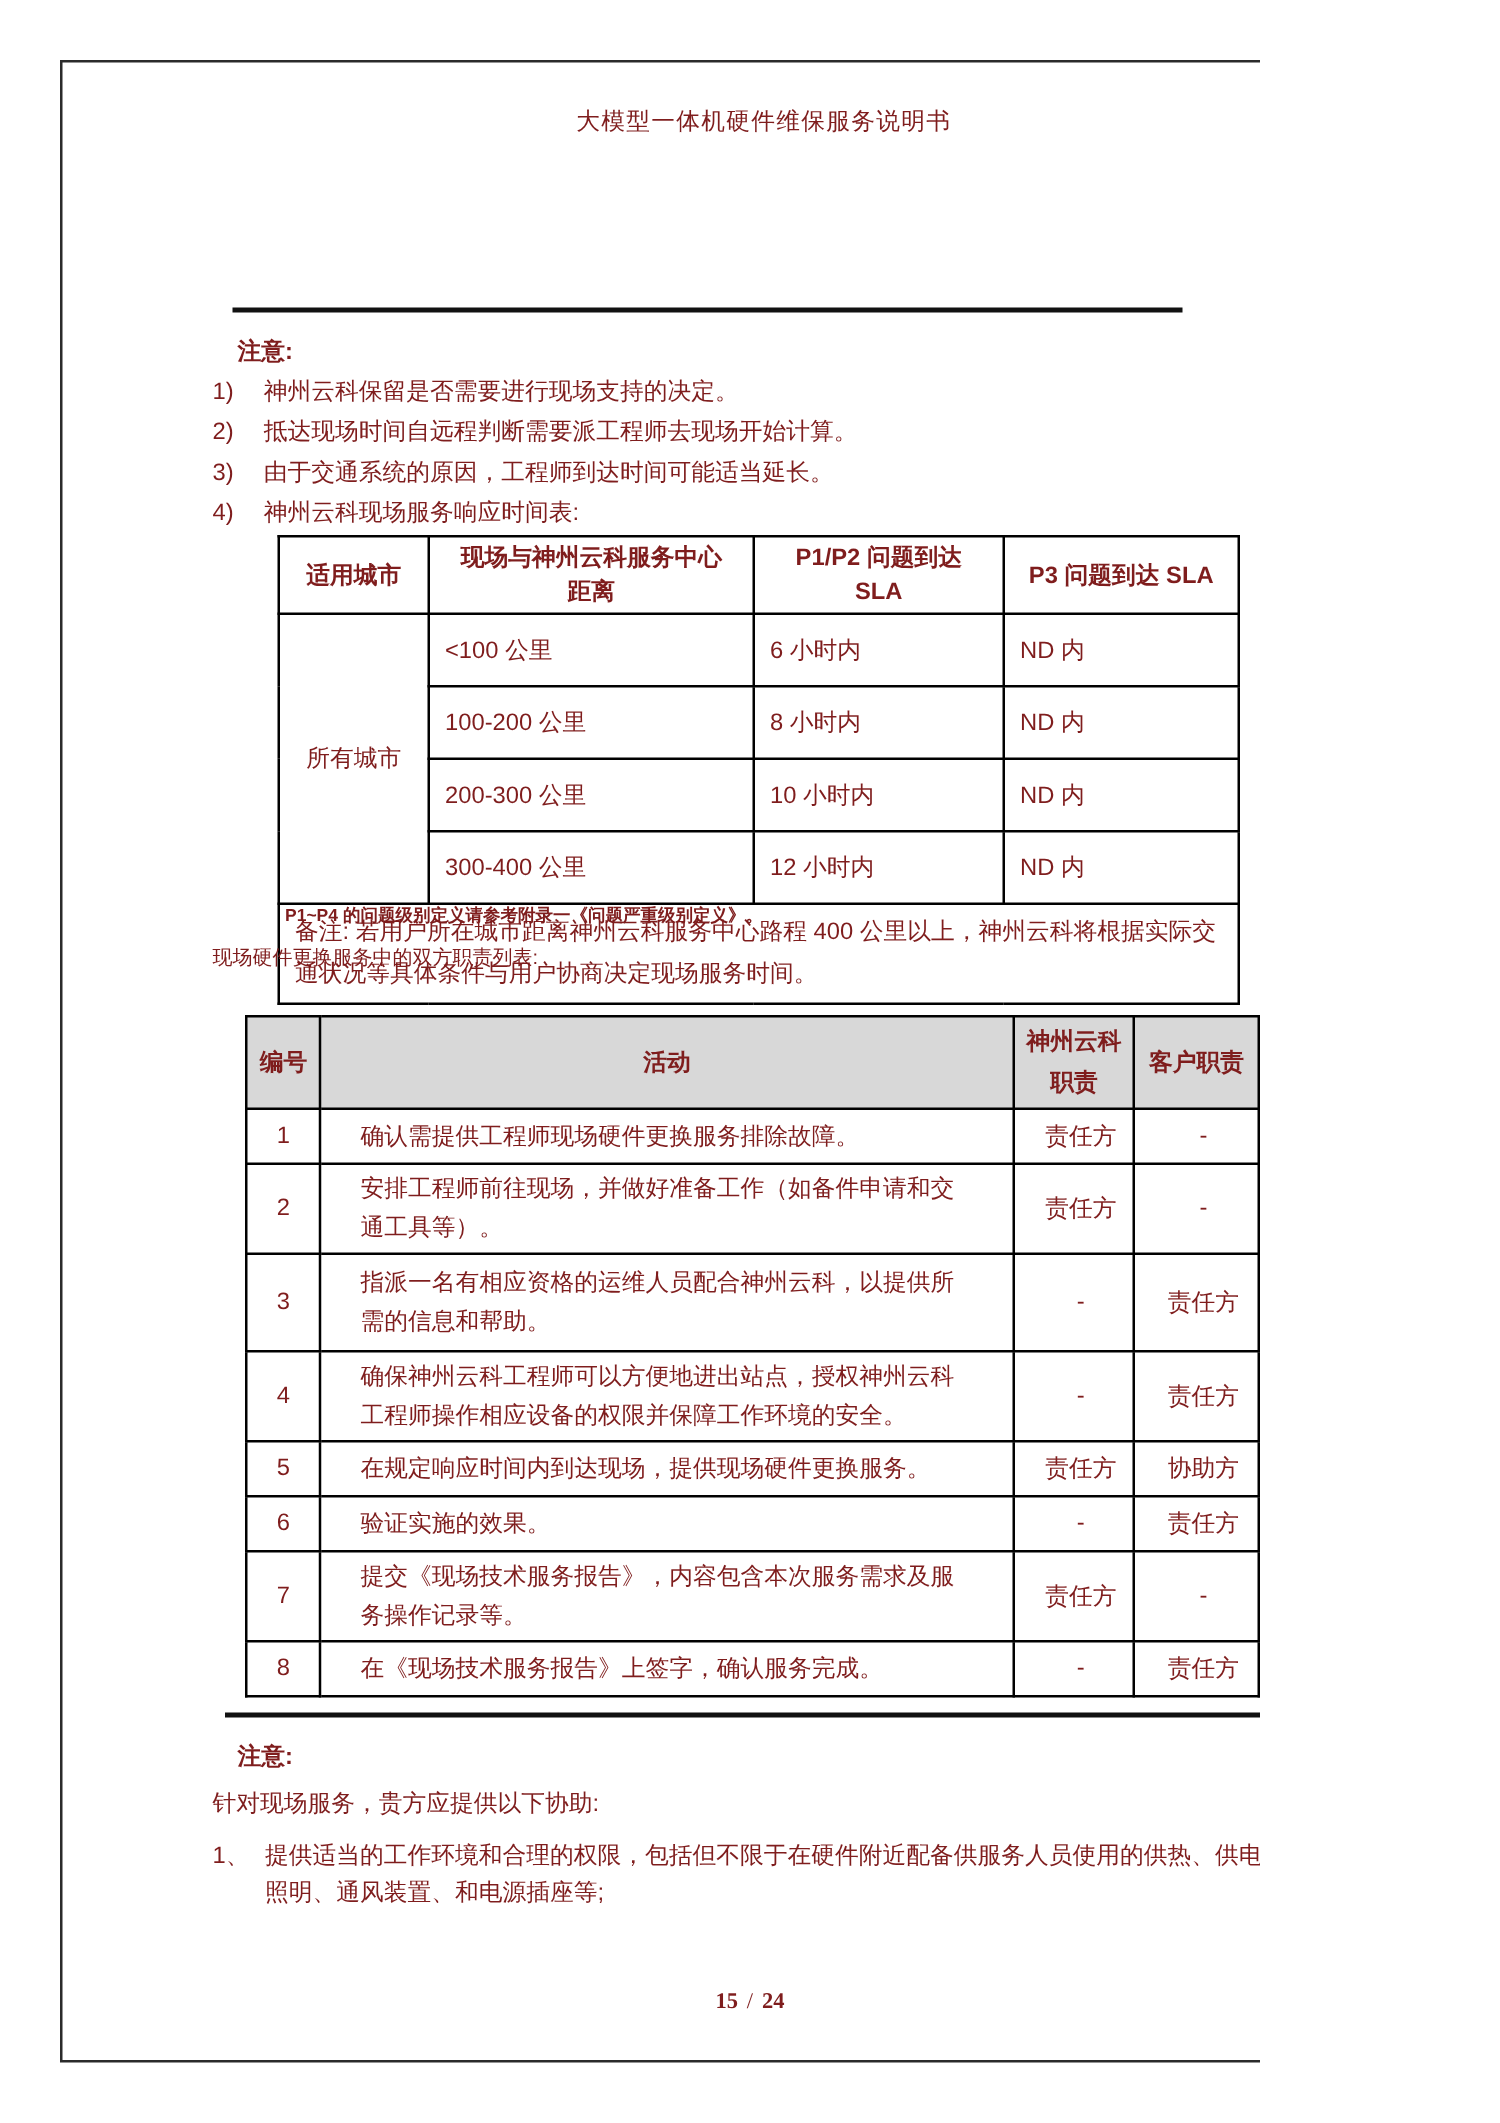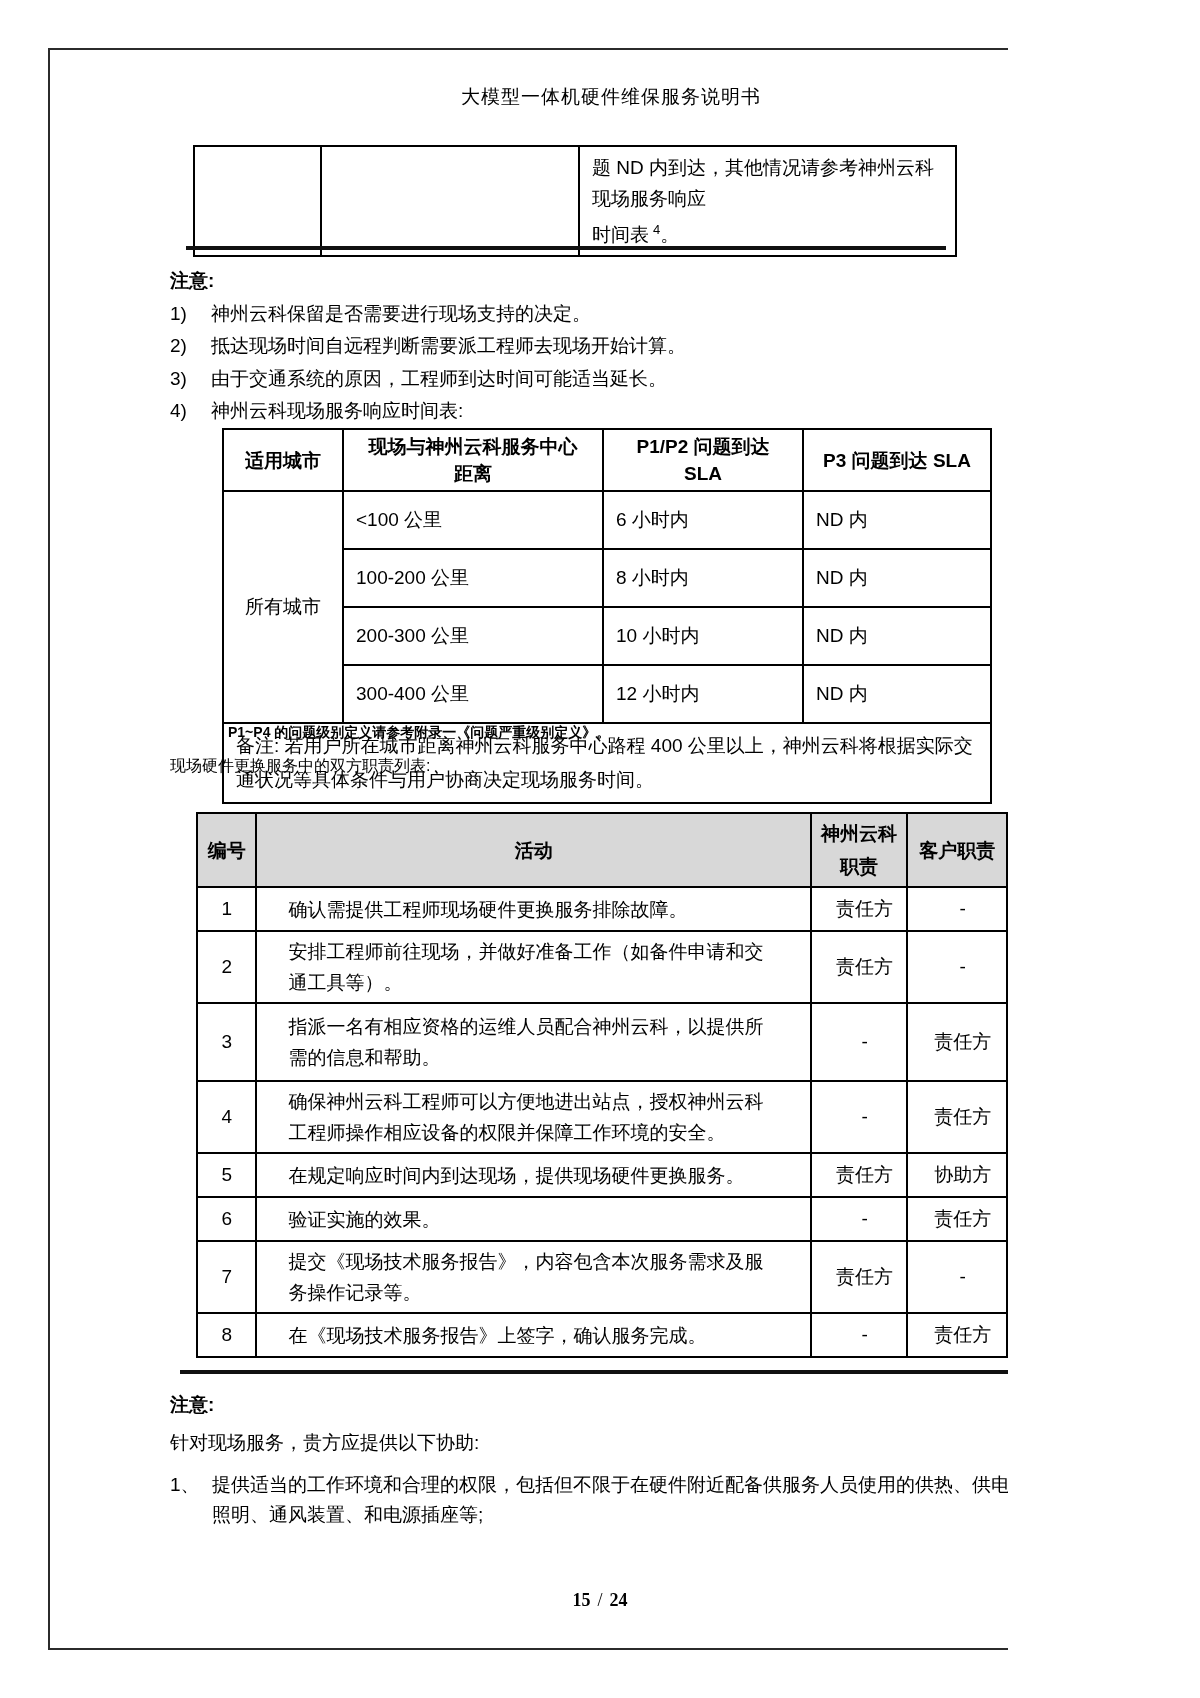--- a/index.html
+++ b/index.html
@@ -2,21 +2,21 @@
 <html><head>
 <meta charset="utf-8">
 <style>
   html, body { margin: 0; padding: 0; background: #ffffff; }
   .page {
     position: relative;
     width: 1008px;
     height: 1698px;
     background: #ffffff;
     font-family: "Liberation Sans", "DejaVu Sans", sans-serif;
-    color: #000000;
+    color: #7f1d1d;
     overflow: hidden;
   }
   .sheet-border {
     position: absolute;
     left: 48px; top: 48px;
     width: 1104px; height: 1602px;
     border: 2px solid #2b2b2b;
     box-sizing: border-box;
   }
   .header-title {
@@ -39,21 +39,21 @@
   }
   .cont-table td { border: 2px solid #000; height: 73px; vertical-align: top; }
   .cont-cell-text { padding: 5px 12px; line-height: 31px; text-align: left; }
   .cont-cell-text sup { font-size: 13px; margin-left: 4px; }
 
   .thick-line { position: absolute; height: 4px; background: #111; }
   .thick-line.t1pos { left: 186px; top: 246px; width: 760px; }
   .thick-line.t2pos { left: 180px; top: 1370px; width: 862px; }
 
   .bold-label { font-weight: bold; font-size: 19px; }
-  .abs { position: absolute; }
+  .abs { position: absolute; margin-left: 20px; }
 
   .list-item { position: absolute; left: 170px; display: flex; font-size: 19px; line-height: 22px; }
   .list-item .num { width: 41px; flex: 0 0 41px; }
 
   
   .table1 { position: absolute; left: 210px; top: 428px; font-size: 19px; margin-left: 12px; }
   .table1 td, .table1 th { border: 2px solid #000; }
   .table1 th { font-weight: bold; text-align: center; vertical-align: middle; line-height: 27px; }
   .table1 .head-row { height: 62px; }
   .table1 .data-row { height: 32px; }
@@ -100,37 +100,20 @@
 </style>
 </head>
 <body>
 
 <div class="page">
 
   <div class="sheet-border"></div>
 
   <div class="header-title">大模型一体机硬件维保服务说明书</div>
 
-  <table class="cont-table">
-    <colgroup>
-        <col style="width:127px">
-        <col style="width:258px">
-        <col style="width:377px">
-      </colgroup>
-    <tbody>
-        <tr>
-      <td></td>
-      <td></td>
-      <td class="cont-cell-text">
-        <div>题 ND 内到达，其他情况请参考神州云科现场服务响应</div>
-        <div><span>时间表</span><sup>4</sup><span>。</span></div>
-      </td>
-    </tr>
-  </tbody>
-    </table>
 
   <div class="thick-line t1pos"></div>
 
   <div class="abs bold-label" style="left:170px; top:268px;">注意:</div>
 
   <div class="list-item" style="top:303px;">
     <span class="num">1)</span>
     <span>神州云科保留是否需要进行现场支持的决定。</span>
   </div>
   <div class="list-item" style="top:335px;">

